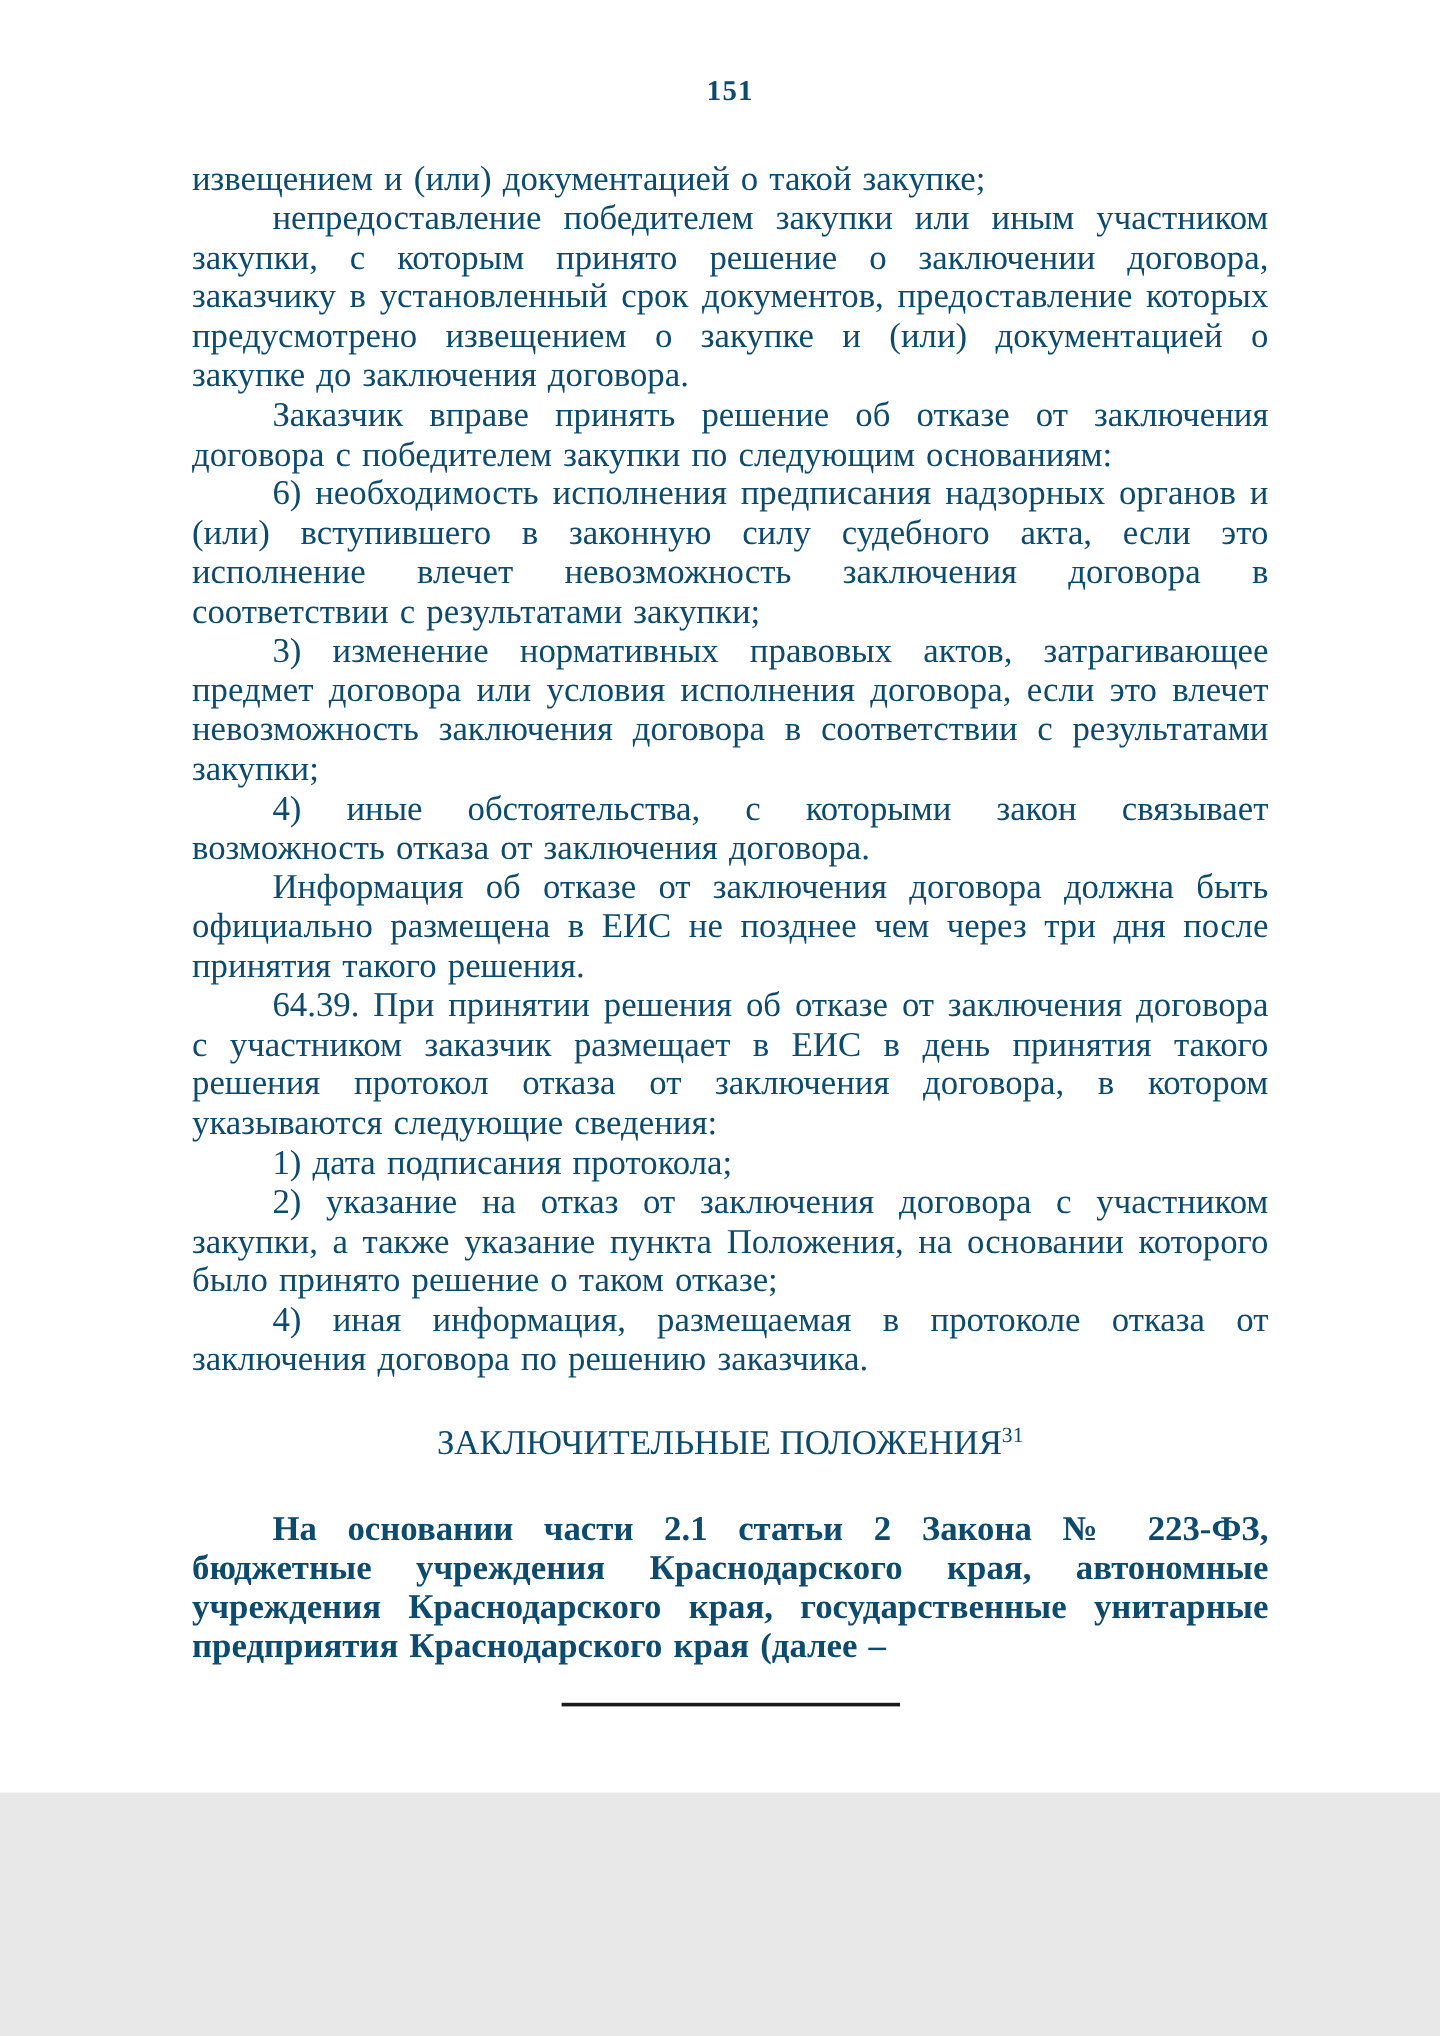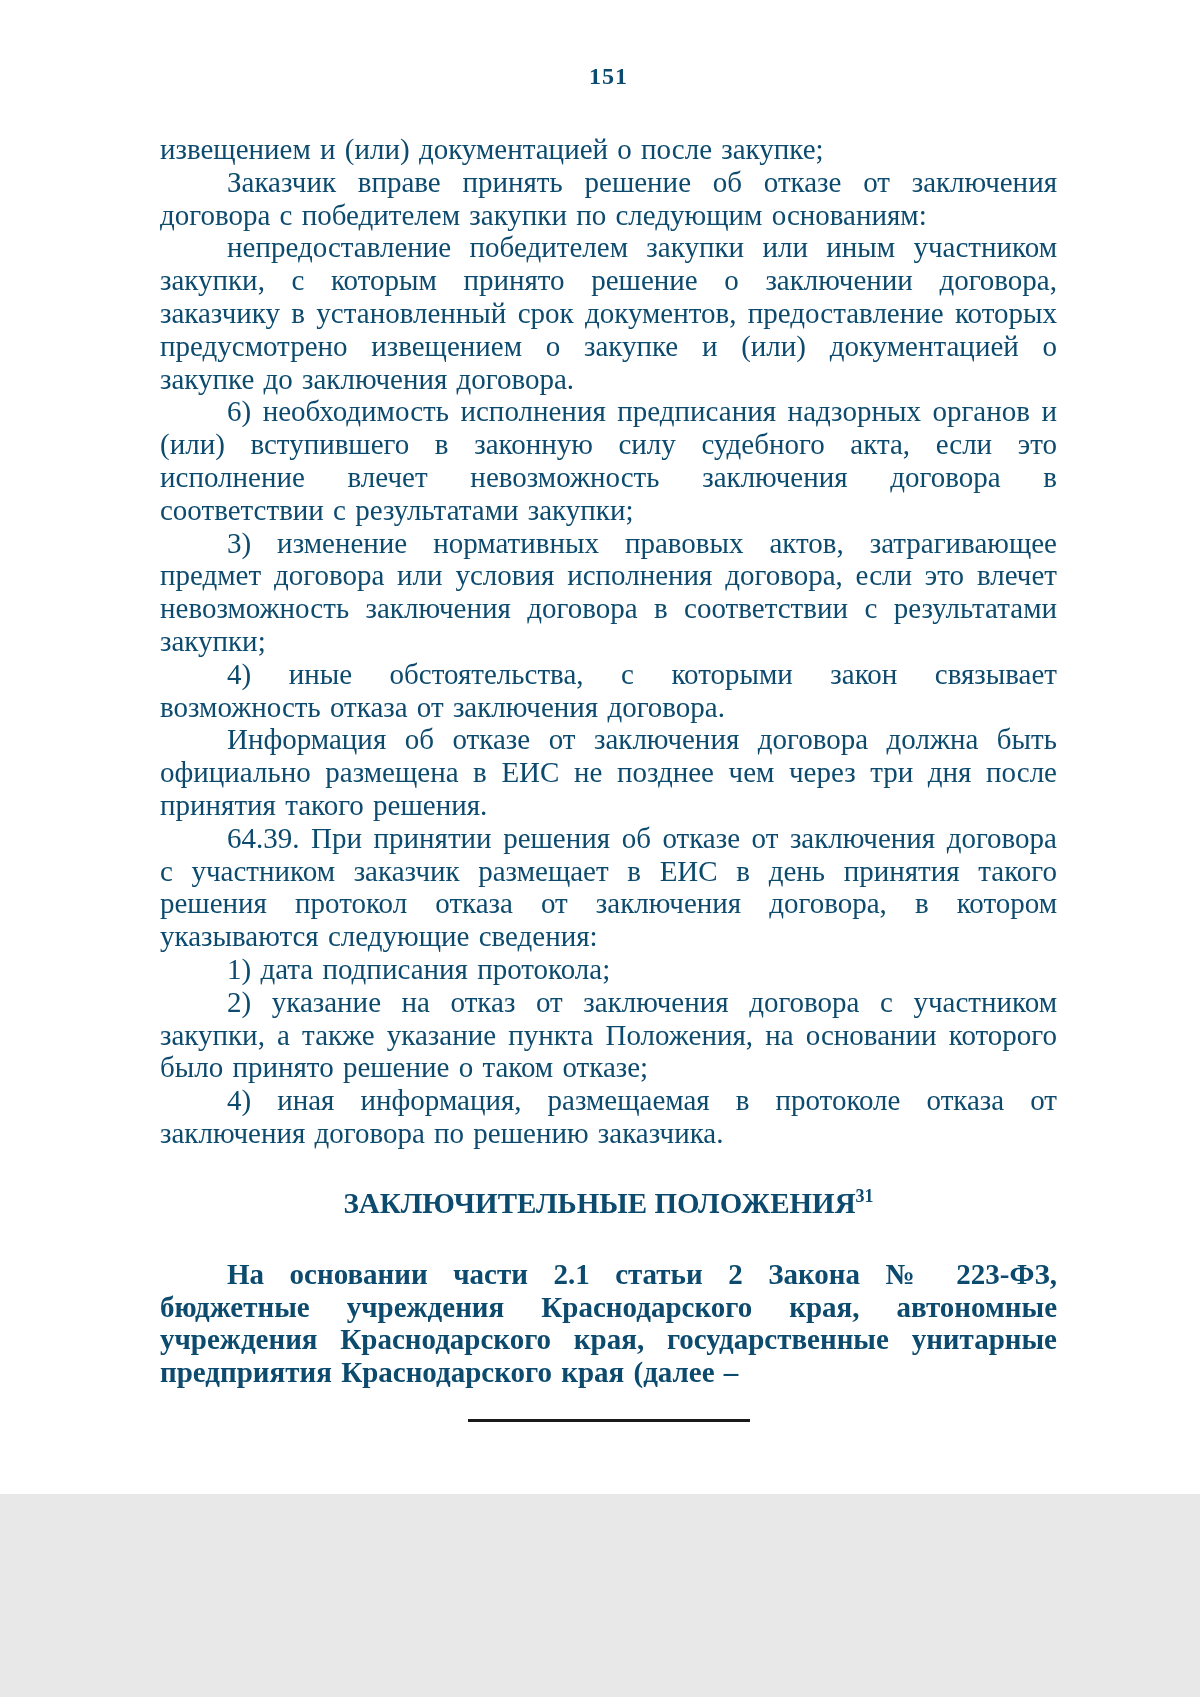--- a/index.html
+++ b/index.html
@@ -32,21 +32,21 @@
     margin: 0;
     padding: 0;
     text-indent: 67px;
     word-spacing: 2px;
   }
   .body-text p.noindent { text-indent: 0; }
   .section-heading {
     margin: 36px 0 38px 0;
     text-align: center;
     font-size: 29px;
-    font-weight: bold;
+    font-weight: normal;
     line-height: 34px;
   }
   .section-heading sup {
     font-size: 18px;
     line-height: 0;
     vertical-align: super;
   }
   .closing {
     font-size: 29px;
     line-height: 32.8px;
@@ -63,23 +63,23 @@
   }
 </style>
 </head>
 <body>
 
 <div class="page">
 
   <div class="page-number">151</div>
 
   <div class="body-text">
-    <p class="noindent">извещением и (или) документацией о после закупке;</p>
+    <p class="noindent">извещением и (или) документацией о такой закупке;</p>
+    <p>непредоставление победителем закупки или иным участником закупки, с которым принято решение о заключении договора, заказчику в установленный срок документов, предоставление которых предусмотрено извещением о закупке и (или) документацией о закупке до заключения договора.</p>
     <p>Заказчик вправе принять решение об отказе от заключения договора с победителем закупки по следующим основаниям:</p>
-    <p>непредоставление победителем закупки или иным участником закупки, с которым принято решение о заключении договора, заказчику в установленный срок документов, предоставление которых предусмотрено извещением о закупке и (или) документацией о закупке до заключения договора.</p>
     <p>6) необходимость исполнения предписания надзорных органов и (или) вступившего в законную силу судебного акта, если это исполнение влечет невозможность заключения договора в соответствии с результатами закупки;</p>
     <p>3) изменение нормативных правовых актов, затрагивающее предмет договора или условия исполнения договора, если это влечет невозможность заключения договора в соответствии с результатами закупки;</p>
     <p>4) иные обстоятельства, с которыми закон связывает возможность отказа от заключения договора.</p>
     <p>Информация об отказе от заключения договора должна быть официально размещена в ЕИС не позднее чем через три дня после принятия такого решения.</p>
     <p>64.39. При принятии решения об отказе от заключения договора с участником заказчик размещает в ЕИС в день принятия такого решения протокол отказа от заключения договора, в котором указываются следующие сведения:</p>
     <p>1) дата подписания протокола;</p>
     <p>2) указание на отказ от заключения договора с участником закупки, а также указание пункта Положения, на основании которого было принято решение о таком отказе;</p>
     <p>4) иная информация, размещаемая в протоколе отказа от заключения договора по решению заказчика.</p>
   </div>
 

